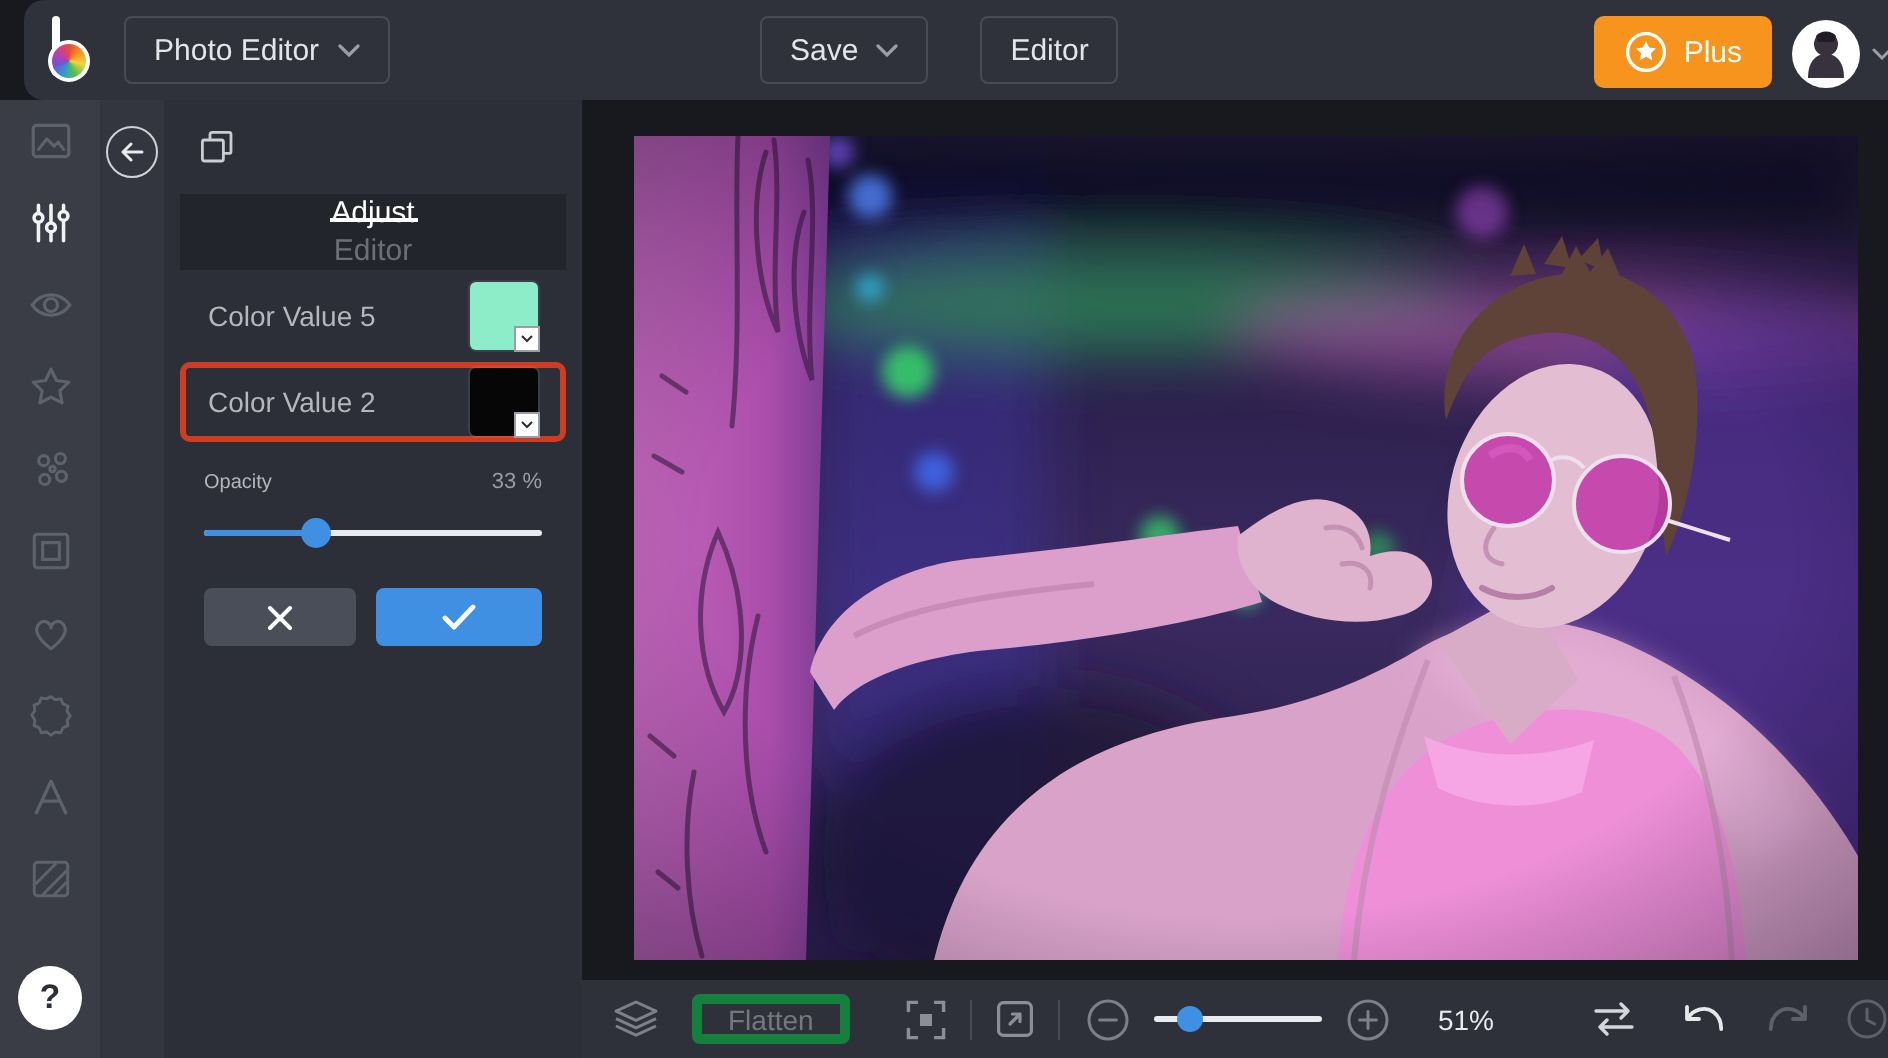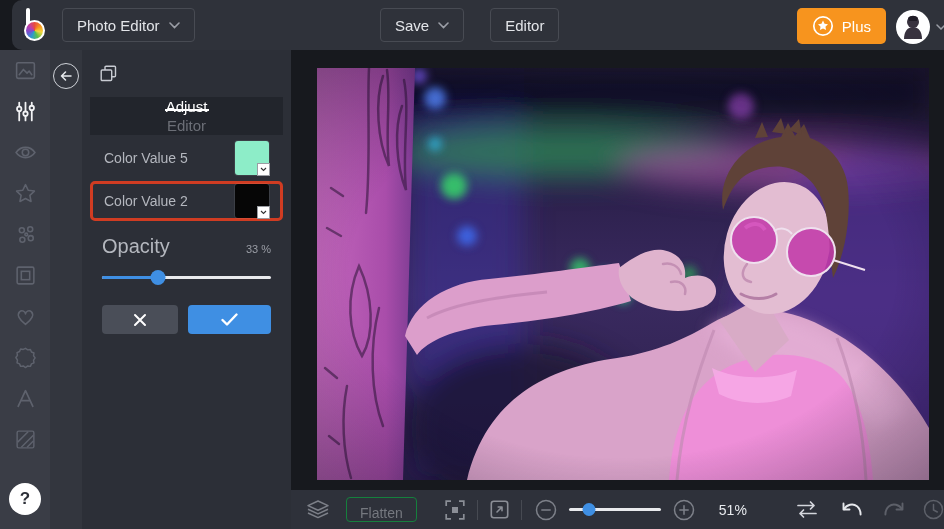--- a/index.html
+++ b/index.html
@@ -39,41 +39,41 @@
   .tab { flex:1; display:flex; align-items:center; justify-content:center; color:#6c6f77; font-size:15px; position:relative; cursor:pointer; }
   .tab.active { color:#fff; }
   .tab.active::after { content:""; position:absolute; bottom:5px; left:50%; transform:translateX(-50%); width:44px; height:2px; background:#fff; }
   .color-row { margin:3px 8px 0; height:40px; padding:0 11px; display:flex; align-items:center; justify-content:space-between;
                border:3px solid transparent; border-radius:5px; cursor:pointer; }
   .color-row .lbl { color:#b4b7be; font-size:14px; }
   .swatch { width:34px; height:34px; border-radius:3px; position:relative; box-shadow:0 0 0 1px rgba(255,255,255,.08); }
   .swatch .corner { position:absolute; right:-1px; bottom:-1px; width:13px; height:13px; background:#fff; border:1px solid #9a9da3;
                     display:flex; align-items:center; justify-content:center; }
   .opacity-row { margin:14px 20px 0; display:flex; align-items:baseline; justify-content:space-between; }
-  .opacity-row .lbl { color:#b4b7be; font-size:20px; }
+  .opacity-row .lbl { color:#b4b7be; font-size:10px; }
   .opacity-row .val { color:#9a9da5; font-size:11px;text-align:center; }
   .slider { margin:12px 20px 0; position:relative; height:15px; }
   .slider .track { position:absolute; top:6px; left:0; right:0; height:3px; background:#e9eaed; border-radius:2px; }
   .slider .fill  { position:absolute; top:6px; left:0; height:3px; border-radius:2px; }
   .slider .thumb { position:absolute; top:0; width:15px; height:15px; border-radius:50%; transform:translateX(-50%); cursor:pointer; }
   .action-row { margin:20px 20px 0; display:flex; gap:10px; }
   .action-row .abtn { flex:1; height:29px; border-radius:4px; display:flex; align-items:center; justify-content:center; cursor:pointer; }
   .abtn.cancel { background:#4a4e58; }
   .abtn.confirm { flex:1.1; }
 
   
   .canvas { position:absolute; top:50px; left:291px; width:653px; height:479px; background:#17191e; z-index:1; }
   .photo { position:absolute; top:18px; left:26px; width:612px; height:412px; }
 
   
   .bottombar { position:absolute; top:490px; left:291px; width:653px; height:39px; background:#2e313a; z-index:6;
                display:flex; align-items:center; }
   .bb-icon { display:flex; align-items:center; justify-content:center; cursor:pointer; }
-  .flatten-btn { height:25px; padding:0 13px; border:1px solid #15803d; border-radius:4px; color:#75787f; font-size:14px;
-                 display:flex; align-items:flex-end; cursor:pointer; }
+  .flatten-btn { height:25px; padding:0 13px; border:5px solid #15803d; border-radius:4px; color:#75787f; font-size:14px;
+                 display:flex; align-items:center; cursor:pointer; }
   .bb-divider { width:1px; height:20px; background:#474a52; }
   .zoom-slider { position:relative; width:92px; height:13px; }
   .zoom-slider .track { position:absolute; top:5px; left:0; right:0; height:3px; background:#e9eaed; border-radius:2px; }
   .zoom-slider .thumb { position:absolute; top:0; left:22%; width:13px; height:13px; border-radius:50%; transform:translateX(-50%); cursor:pointer; }
   .zoom-label { color:#e8eaee; font-size:14px; }
 </style>
 </head>
 <body>
 
 <div class="topbar">

